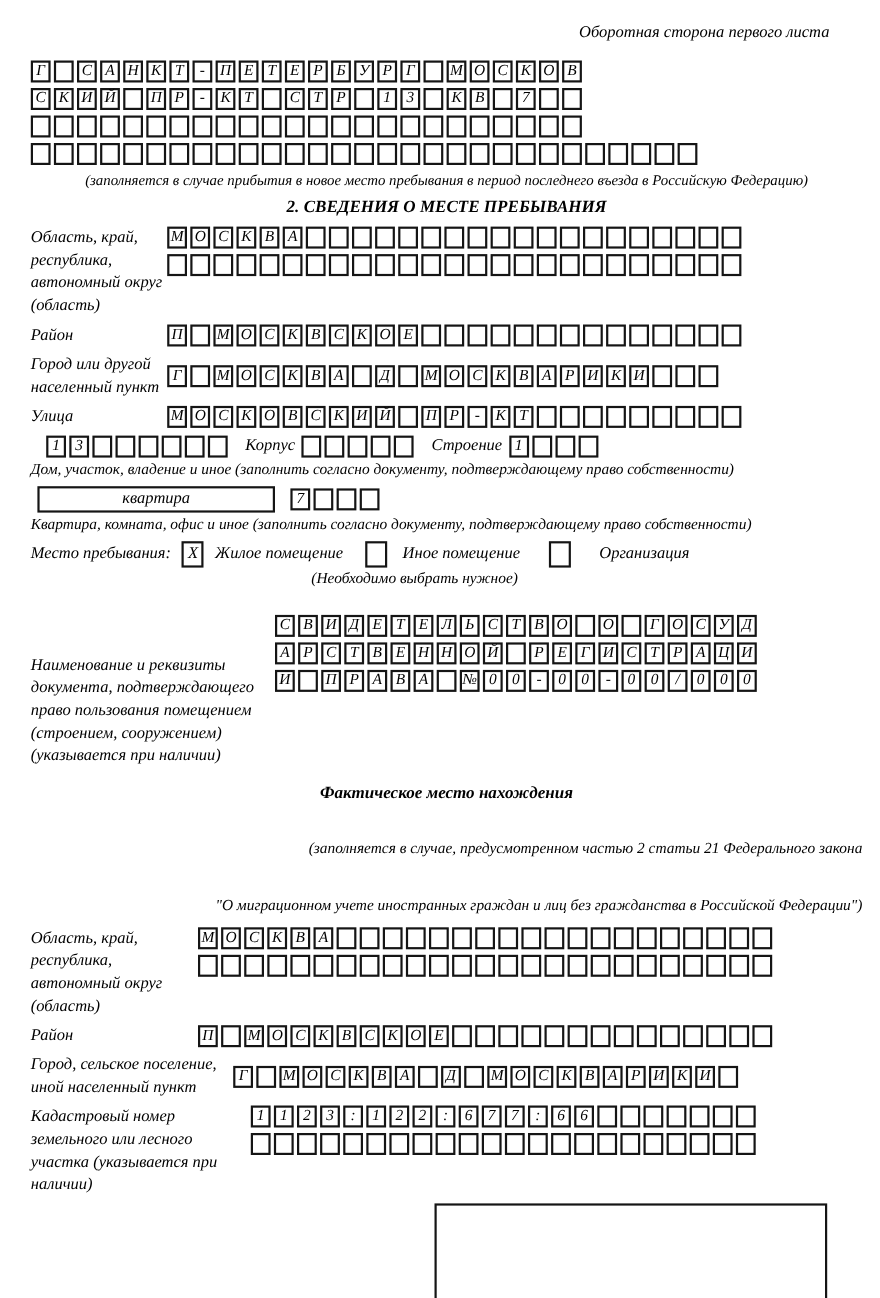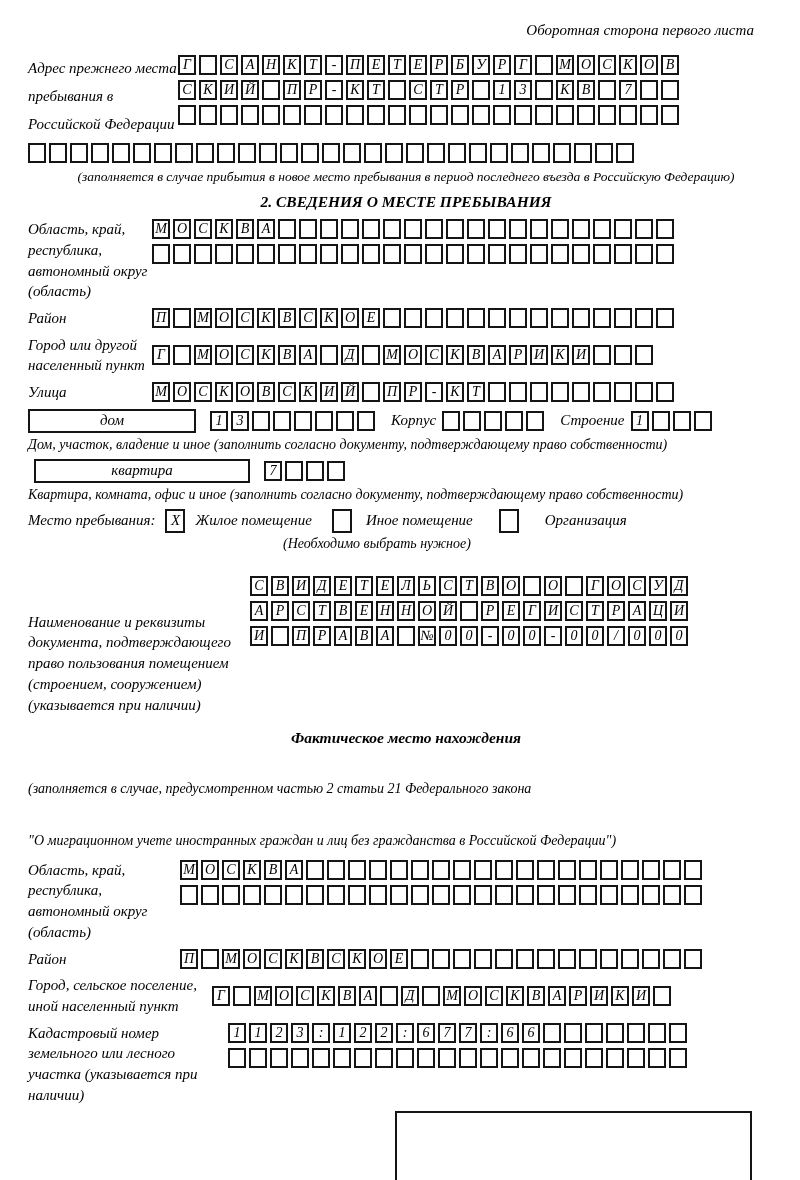--- a/index.html
+++ b/index.html
@@ -54,38 +54,37 @@
 
   .apt-row { display: flex; align-items: center; margin: 2px 0 4px 6px; }
 
   .stay-row { display: flex; align-items: center; margin-top: 4px; }
   .stay-row .txt { font-size: 15px; }
   .checkbox { width: 20px; height: 24px; font-size: 15px; }
   .ml10 { margin-left: 10px; } .ml14 { margin-left: 14px; }
   .ml20 { margin-left: 20px; } .ml26 { margin-left: 26px; }
   .choose-note { font-size: 14px; margin: 3px 0 24px 255px; }
 
-  .center-note { font-size: 14px; text-align: left; line-height: 1.45; margin-top: 32px; }
+  .center-note { font-size: 14px; text-align: right; line-height: 1.45; margin-top: 32px; }
   .actual-title { text-align: center; font-weight: bold; font-size: 15.5px; margin: 14px 0 10px 0; }
 
   .stamp-box {
     border: 2px solid #151515; width: 357px; height: 176px;
     margin-left: 367px; margin-top: 6px; background: #fff;
   }
   .mt8 { margin-top: 8px; }
 </style>
 </head>
 <body>
 
 <div class="inner">
 
   <div class="header-note">Оборотная сторона первого листа</div>
 
   <div class="block1">
-    <div class="blabel">Адрес прежнего места пребывания в Российской Федерации</div>
     <div class="rows-stack">
       <div class="cells">
           <span class="cell">Г</span>
           <span class="cell"></span>
           <span class="cell">С</span>
           <span class="cell">А</span>
           <span class="cell">Н</span>
           <span class="cell">К</span>
           <span class="cell">Т</span>
           <span class="cell">-</span>
@@ -341,21 +340,20 @@
         <span class="cell"></span>
         <span class="cell"></span>
         <span class="cell"></span>
         <span class="cell"></span>
         <span class="cell"></span>
         <span class="cell"></span>
       </div>
   </div>
 
   <div class="house-row">
-    <div class="widebox dom-box">дом</div>
     <div class="cells ml14">
         <span class="cell">1</span>
         <span class="cell">3</span>
         <span class="cell"></span>
         <span class="cell"></span>
         <span class="cell"></span>
         <span class="cell"></span>
         <span class="cell"></span>
         <span class="cell"></span>
       </div>

